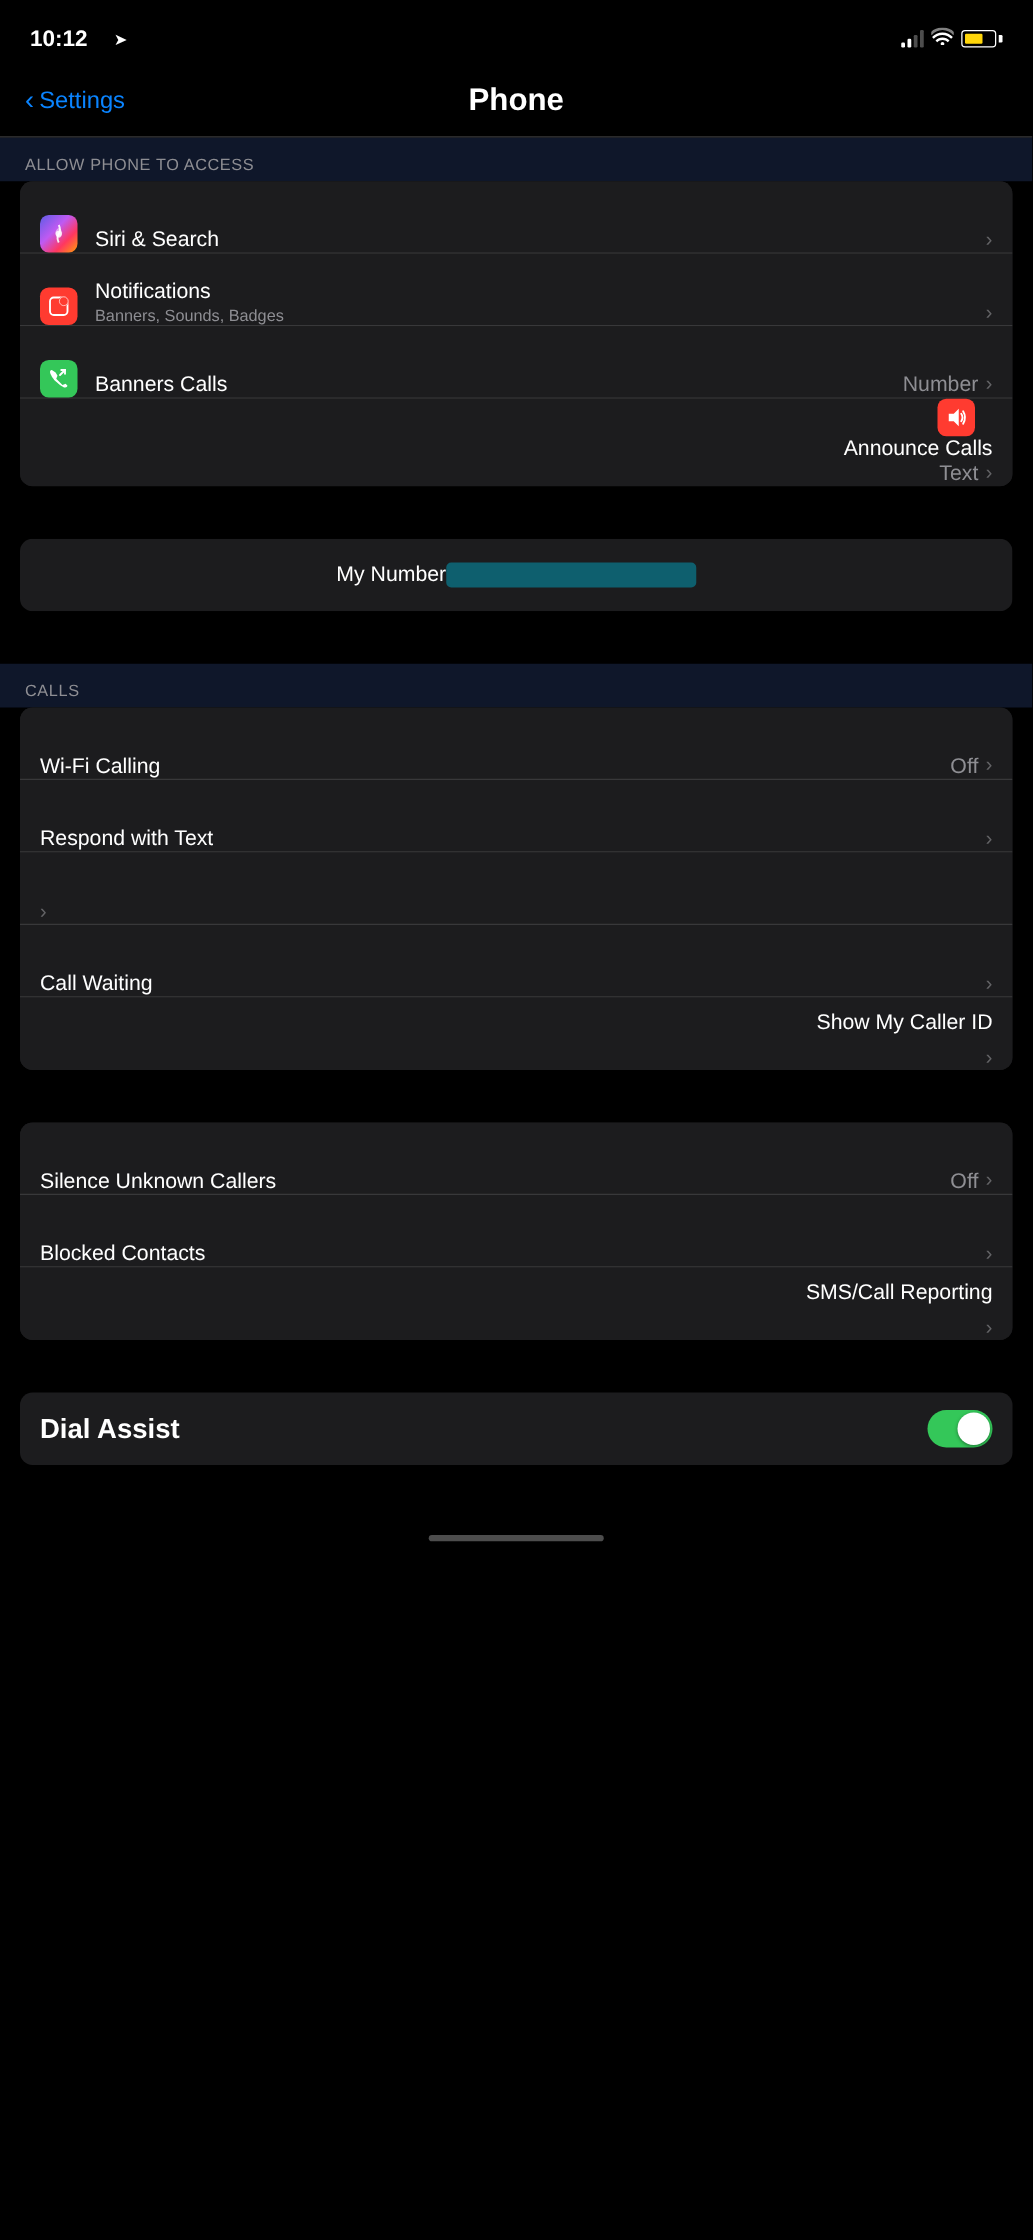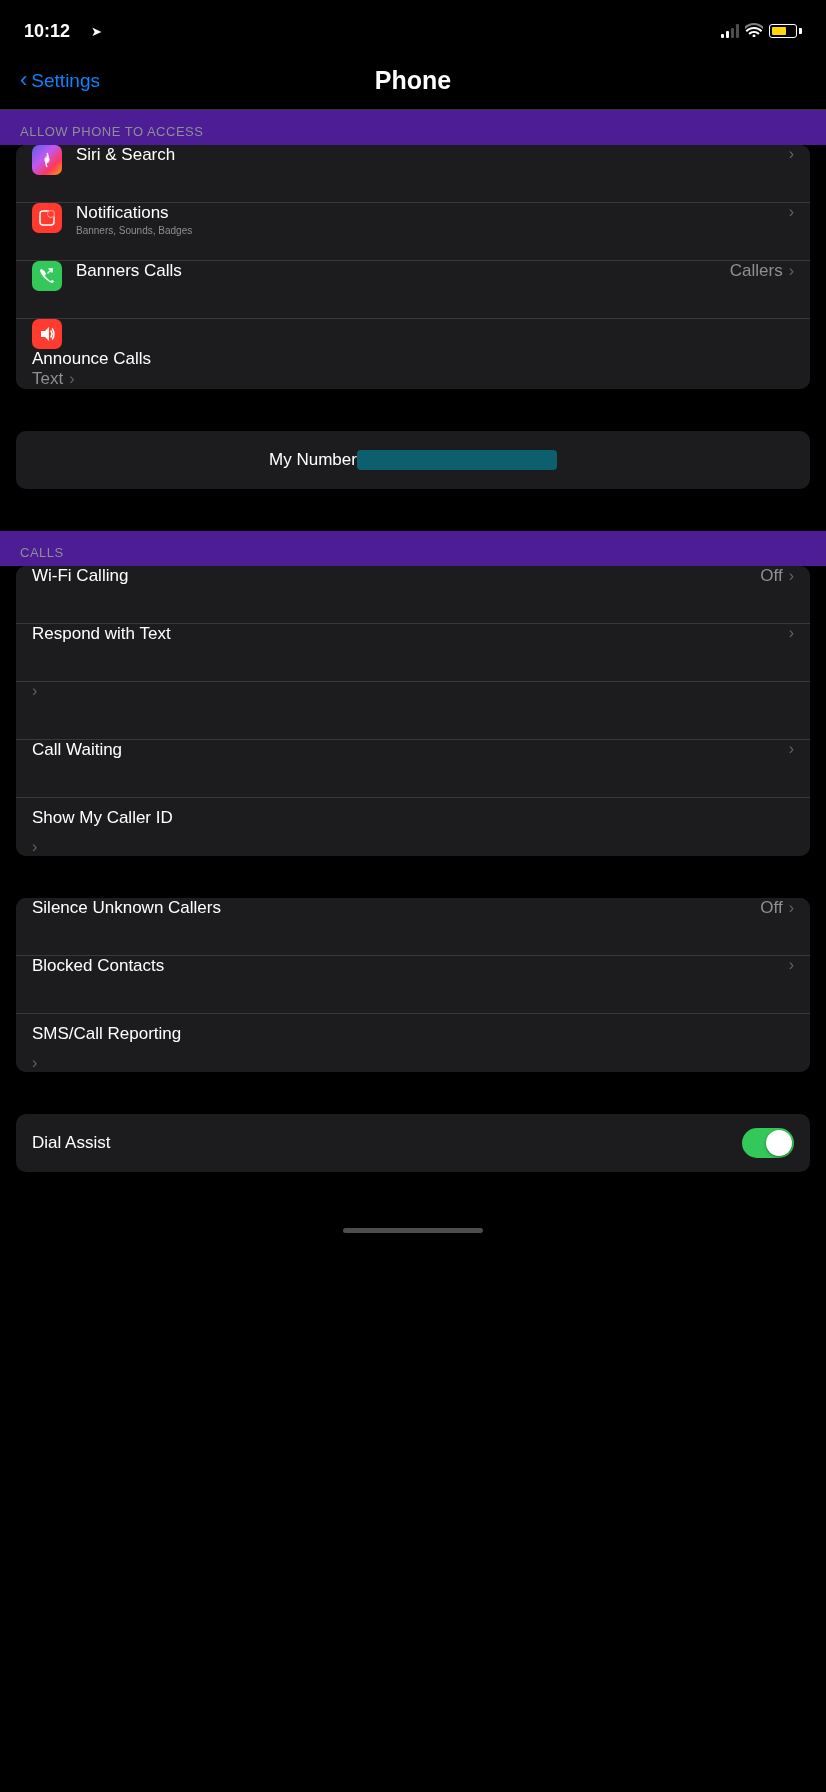--- a/index.html
+++ b/index.html
@@ -101,34 +101,34 @@
       color: #fff;
     }
 
     
     .section-header {
       padding: 14px 20px 6px;
       font-size: 13px;
       color: #8e8e93;
       text-transform: uppercase;
       letter-spacing: 0.5px;
-      background: #4c1d95;
+      background: #0f172a;
     }
 
     
     .settings-group {
       background: #1c1c1e;
       border-radius: 10px;
       margin: 0 16px 6px;
       overflow: hidden;
     }
 
     .settings-row {
       display: flex;
-      align-items: flex-start;
+      align-items: flex-end;
       padding: 0 16px;
       min-height: 58px;
       border-bottom: 0.5px solid #38383a;
       background: #1c1c1e;
       cursor: pointer;
       position: relative;
     }
     .settings-row:last-child {
       border-bottom: none;
       flex-direction: column;
@@ -150,21 +150,21 @@
       flex: 1;
       display: flex;
       flex-direction: column;
       justify-content: center;
     }
     .row-title {
       font-size: 17px;
       color: #fff;
     }
     .row-subtitle {
-      font-size: 10px;
+      font-size: 13px;
       color: #8e8e93;
       margin-top: 2px;
     }
 
     .row-right {
       display: flex;
       align-items: center;
       gap: 6px;
       color: #8e8e93;
       font-size: 17px;
@@ -233,22 +233,23 @@
       display: flex;
       align-items: center;
       justify-content: space-between;
       padding: 0 16px;
       min-height: 58px;
       background: #1c1c1e;
       border-radius: 10px;
       margin: 0 16px;
     }
     .bottom-row-title {
-      font-size: 17px;
+      font-size: 22px;
       color: #fff;
+      font-weight: bold;
     }
     .toggle-on {
       width: 52px;
       height: 30px;
       background: #34c759;
       border-radius: 15px;
       position: relative;
       flex-shrink: 0;
     }
     .toggle-knob {
@@ -359,21 +360,21 @@
       <svg width="18" height="18" viewBox="0 0 18 18" fill="white">
         <path d="M3.5 2C3.5 2 2 2 2 3.5S4.5 9 6 10.5 12.5 16 14 16s2-1.5 2-1.5L14.5 13l-2.5 1-5-5 1-2.5L6.5 4 3.5 2z"></path>
         <path d="M11 2 L14 2 L14 5" stroke="white" stroke-width="1.5" fill="none" stroke-linecap="round"></path>
         <path d="M14 2 L10 6" stroke="white" stroke-width="1.5" fill="none" stroke-linecap="round"></path>
       </svg>
     </div>
     <div class="row-content">
       <span class="row-title">Banners Calls</span>
     </div>
     <div class="row-right">
-      <span>Callers</span>
+      <span>Number</span>
       <span class="chevron-right">›</span>
     </div>
   </div>
 
   <div class="settings-row">
     <div class="row-icon icon-announce">
       <svg width="18" height="18" viewBox="0 0 18 18" fill="white">
         <polygon points="3,6 7,6 11,2 11,16 7,12 3,12" fill="white"></polygon>
         <path d="M13 6 Q15 9 13 12" stroke="white" stroke-width="1.5" fill="none" stroke-linecap="round"></path>
         <path d="M14.5 4 Q17.5 9 14.5 14" stroke="white" stroke-width="1.5" fill="none" stroke-linecap="round"></path>

